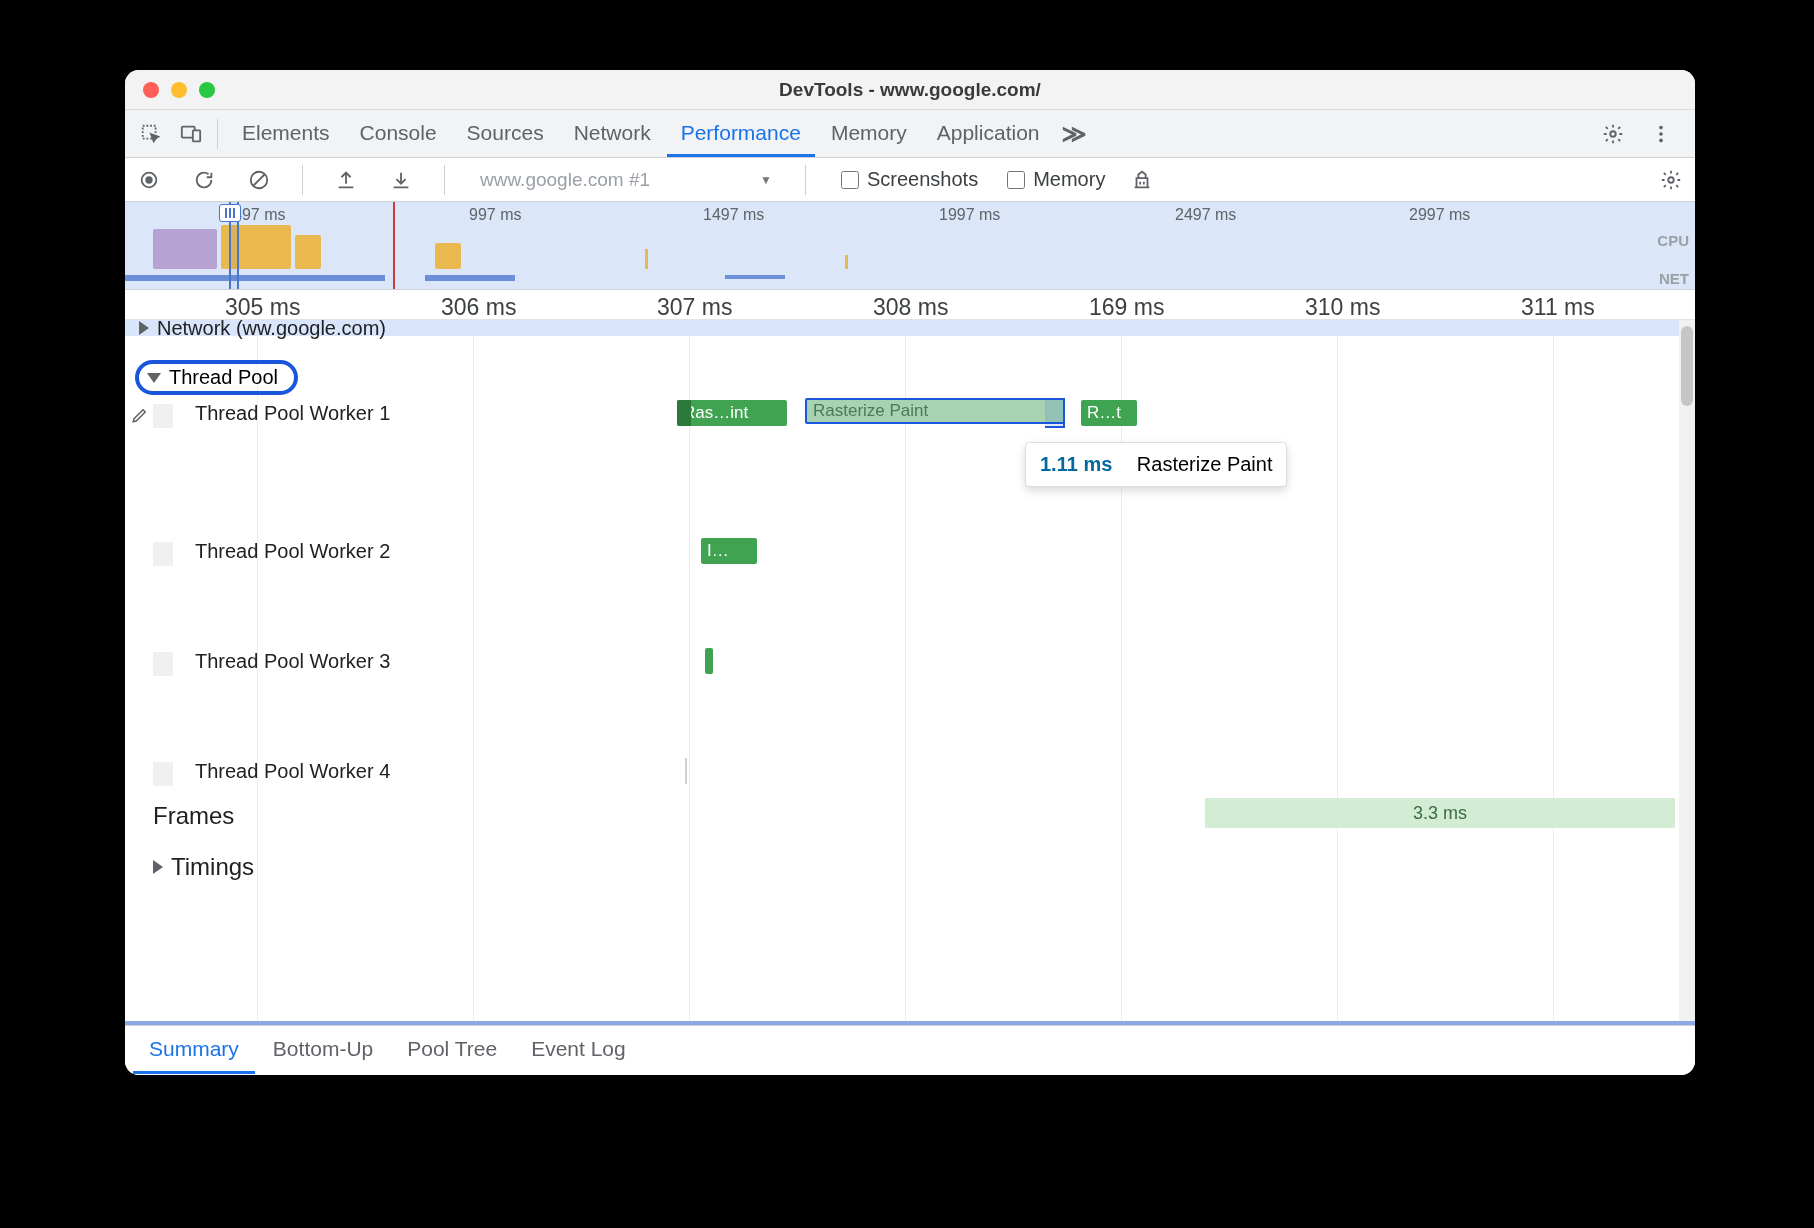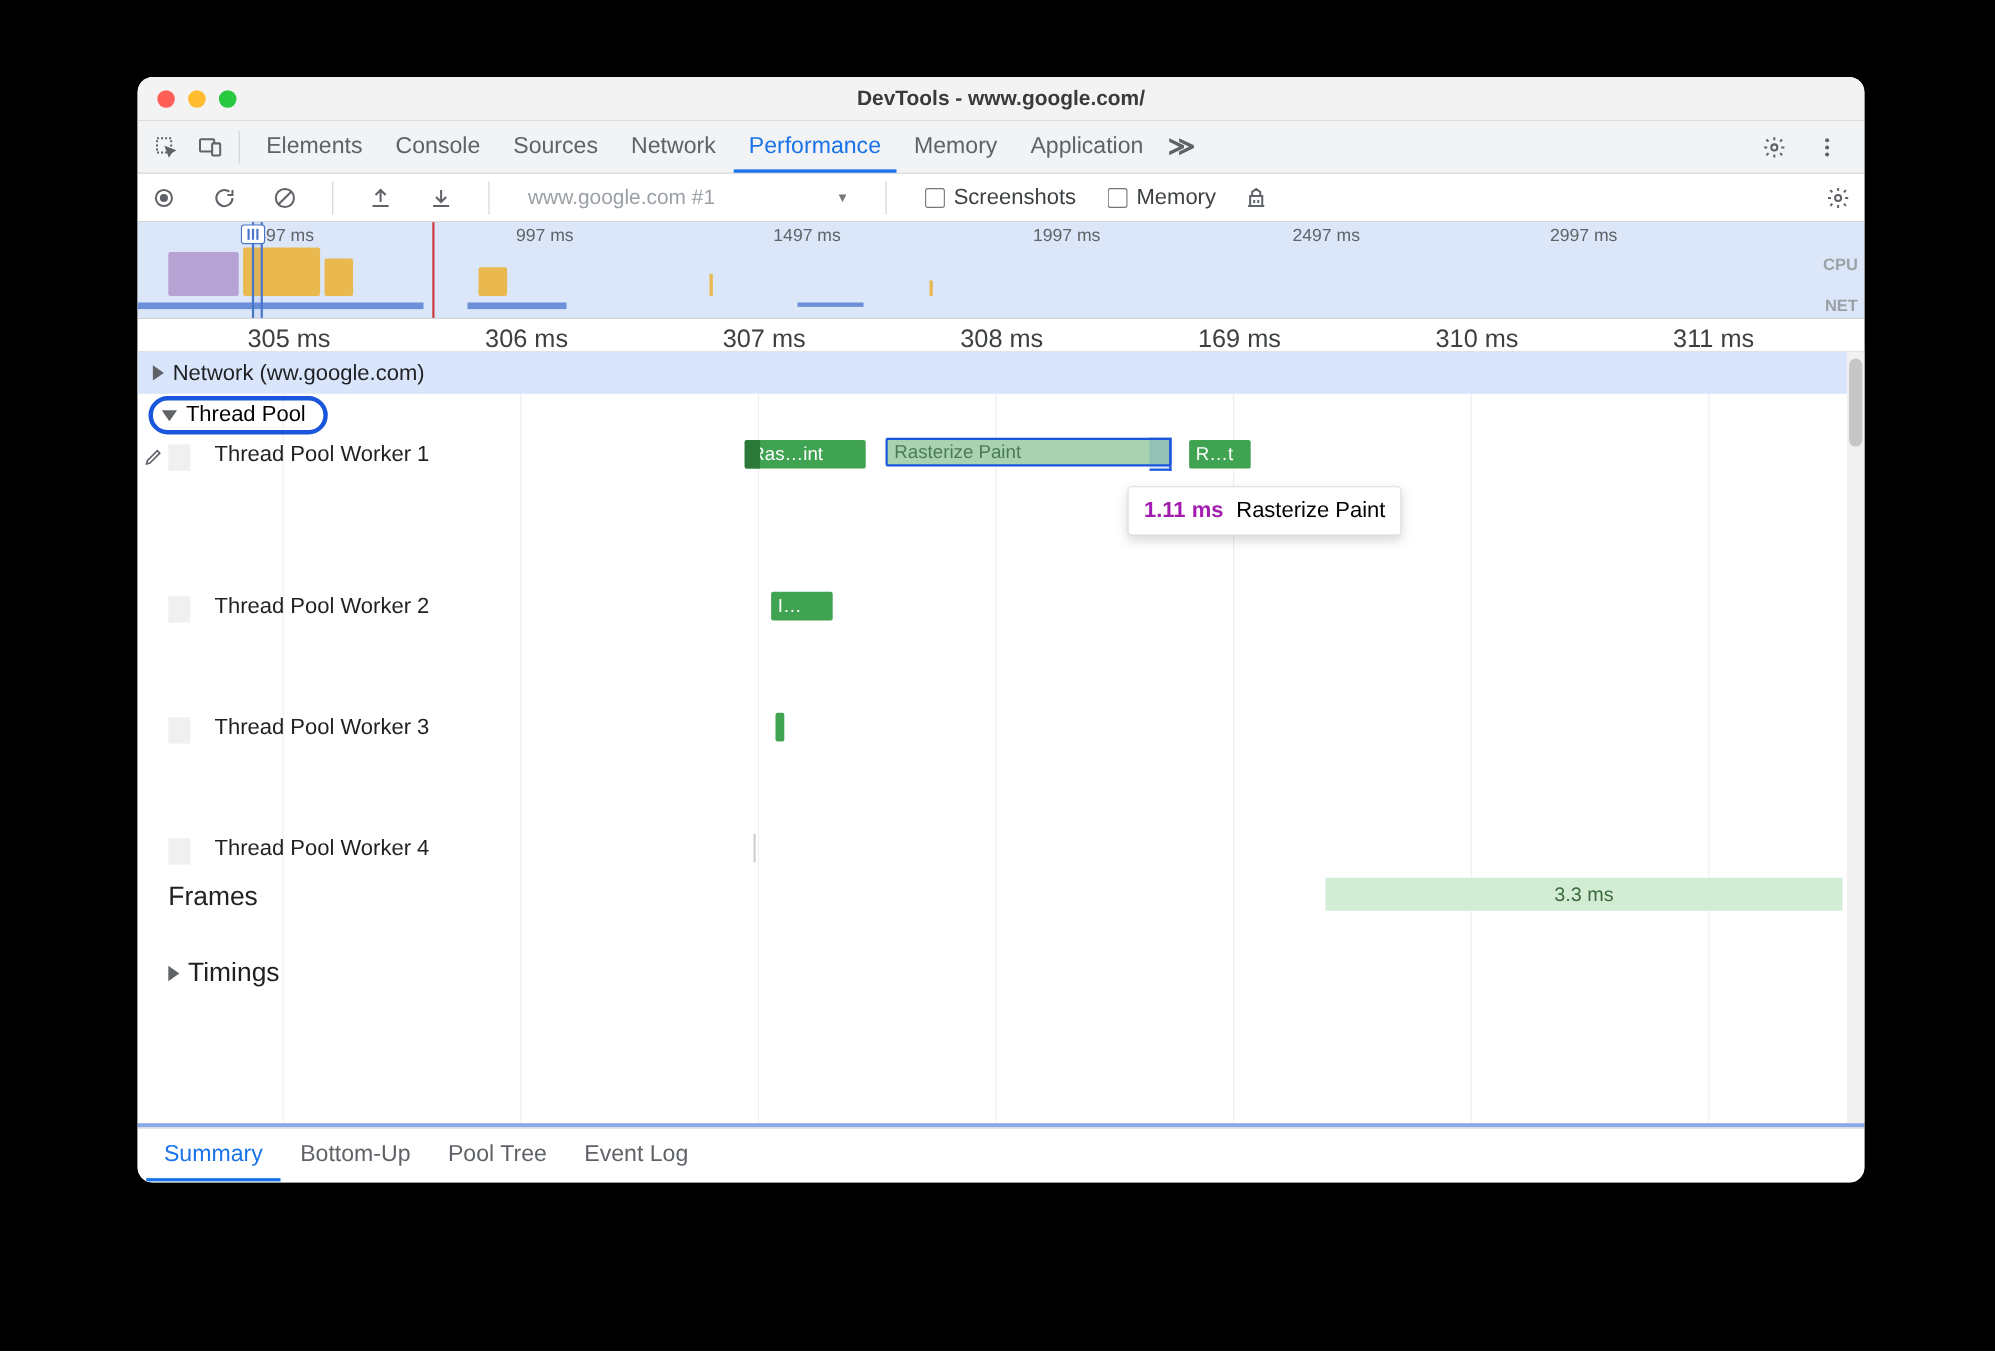--- a/index.html
+++ b/index.html
@@ -75,34 +75,34 @@
   .ov-marker-red { position:absolute; left:268px; top:0; width:2px; height:100%; background:#cc3a3a;}
   .ov-net-line { position:absolute; left:0; bottom:8px; height:6px; background:#6b8fd9;}
   .ov-spike { position:absolute; bottom:20px; width:3px; background:#e9b84f;}
   .ov-blob { position:absolute; bottom:20px; border-radius:2px;}
   
   .ruler { height:30px; position:relative; background:#fff; border-bottom:1px solid #e3e3e3; font-size:23px; color:#3c4043;}
   .ruler .rt { position:absolute; top:4px; }
   
   .flame { flex:1; position:relative; background:#fff; overflow:hidden; }
   .grid-col { position:absolute; top:0; bottom:0; width:1px; background:#eceef0;}
-  .track-header { position:absolute; left:0; height:38px; display:flex; align-items:center; font-size:20px; color:#202124; background:#fff;}
+  .track-header { position:absolute; left:0; height:16px; display:flex; align-items:center; font-size:20px; color:#202124; background:#fff;}
   .track-header.full { right:16px; padding-left:14px; }
   .track-header.bg { background:#d9e5fb; }
   .tri { display:inline-block; width:0;height:0; border-left:7px solid transparent; border-right:7px solid transparent; margin-right:8px;}
   .tri.right { border-left:10px solid #5f6368; border-top:7px solid transparent; border-bottom:7px solid transparent; border-right:none; width:0;height:0; margin-right:8px;}
   .tri.down { border-top:10px solid #5f6368; }
   .circle-blue { border:4px solid #1a56db; border-radius:22px; padding:2px 16px 2px 8px; display:inline-flex; align-items:center;}
   .worker-label { position:absolute; left:70px; font-size:20px; color:#202124;}
   .worker-labelbg { position:absolute; left:28px; width:20px; height:24px; background:#f0f0f0;}
   .pencil { position:absolute; left:6px; color:#5f6368;}
   .event { position:absolute; height:26px; background:#3fa352; color:#fff; font-size:17px; display:flex; align-items:center; padding:0 6px; overflow:hidden; white-space:nowrap; border-radius:2px;}
   .event.sel { background:#a8d2b1; color:#4b7a56; border:2px solid #1a56db;}
   .tooltip { position:absolute; background:#fff; border:1px solid #dadce0; box-shadow:0 4px 10px rgba(0,0,0,0.15); padding:10px 14px; font-size:20px; border-radius:4px; white-space:nowrap;}
-  .tooltip .dur { color:#a21caf; font-weight:600; margin-right:6px;}
+  .tooltip .dur { color:#0369a1; font-weight:600; margin-right:19px;}
   .frames-bar { position:absolute; height:30px; background:#d3ecd4; color:#3c6b3f; font-size:18px; display:flex; align-items:center; justify-content:center;}
   .row-label { position:absolute; left:28px; font-size:24px; color:#202124; display:flex; align-items:center;}
   
   .bottom-sep { height:4px; background:#8aa9e6;}
   .bottom-tabs { height:50px; background:#fff; display:flex; align-items:center; padding:0 8px; gap:2px; border-top:1px solid #cfd2d5;}
   .btab { padding:10px 16px; font-size:21px; color:#5f6368; border-bottom:3px solid transparent;}
   .btab.active { color:#1a73e8; border-bottom-color:#1a73e8;}
   
   .scrollbar { position:absolute; right:0; top:0; bottom:0; width:16px; background:#f1f1f1;}
   .thumb { position:absolute; right:2px; width:12px; border-radius:6px; background:#c6c6c6;}
@@ -308,21 +308,21 @@
     <div class="worker-label" style="top:330px;">Thread Pool Worker 3</div>
     <div class="event" style="top:328px; left:580px; width:8px; padding:0;"></div>
 
     <div class="worker-labelbg" style="top:442px;"></div>
     <div class="worker-label" style="top:440px;">Thread Pool Worker 4</div>
     <div style="position:absolute; top:438px; left:560px; width:2px; height:26px; background:#d0d0d0;"></div>
 
     <div class="row-label" style="top:482px;">Frames</div>
     <div class="frames-bar" style="top:478px; left:1080px; right:20px;">3.3 ms</div>
 
-    <div class="row-label" style="top:551px;align-items:center;">
+    <div class="row-label" style="top:533px;align-items:center;">
       <span class="tri right" style="border-left-color:#5f6368;"></span>
       <span>Timings</span>
     </div>
 
     <div class="scrollbar">
       <div class="thumb" style="top:6px; height:80px;"></div>
     </div>
   </div>
 
   <div class="bottom-sep"></div>

